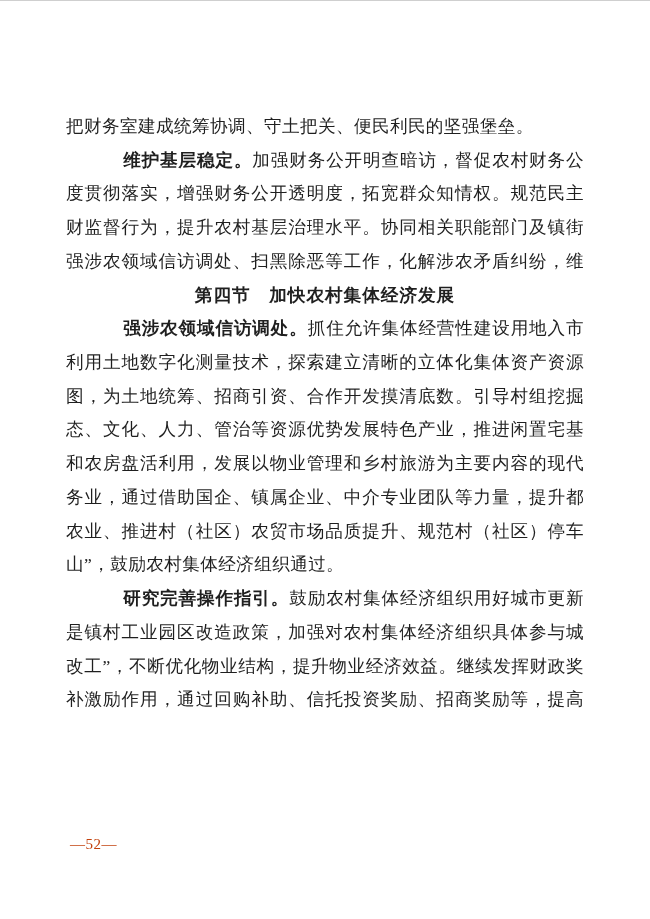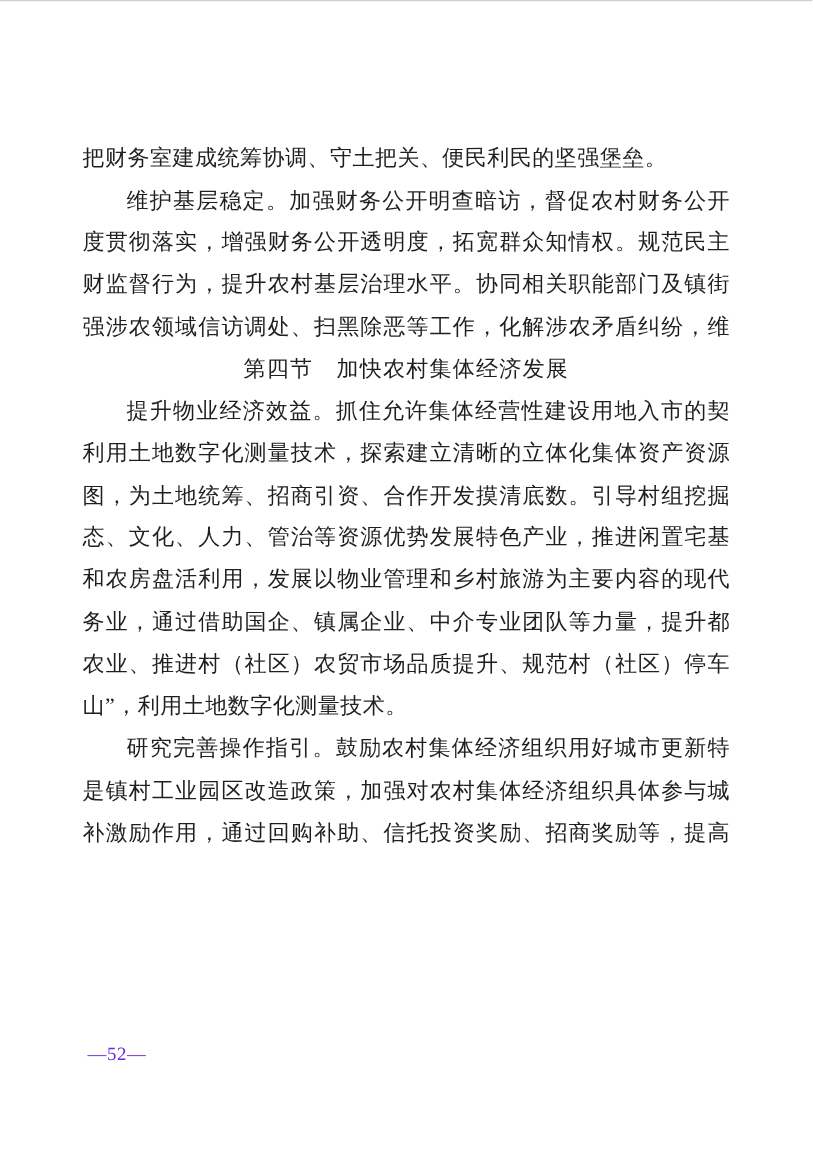--- a/index.html
+++ b/index.html
@@ -43,62 +43,64 @@
   }
   .indent {
     text-indent: 35.2px;
   }
   .end {
     text-align: left;
     text-align-last: left;
   }
   .lead {
     font-family: "Liberation Sans", "DejaVu Sans", sans-serif;
-    font-weight: 400;
+    font-weight: 700;
+    margin-left: 22px;
   }
   .heading {
     text-align: center;
     text-align-last: center;
-    font-weight: 400;
+    font-weight: 700;
     letter-spacing: 1px;
   }
   .page-number {
     position: absolute;
     left: 70px;
     top: 834px;
     font-size: 15px;
     line-height: 20px;
     letter-spacing: 0.5px;
-    color: #6d28d9;
+    color: #c2410c;
   }
 </style>
 </head>
 <body>
 
 <div class="scan-edge"></div>
 
 <div class="text-block">
 
   <div class="line end"><span>把财务室建成统筹协调、守土把关、便民利民的坚强堡垒。</span></div>
 
   <div class="line just indent"><span class="lead">维护基层稳定。</span><span>加强财务公开明查暗访，督促农村财务公开制</span></div>
   <div class="line just"><span>度贯彻落实，增强财务公开透明度，拓宽群众知情权。规范民主理</span></div>
   <div class="line just"><span>财监督行为，提升农村基层治理水平。协同相关职能部门及镇街加</span></div>
   <div class="line just"><span>强涉农领域信访调处、扫黑除恶等工作，化解涉农矛盾纠纷，维护</span></div>
 
   <div class="line heading"><span>第四节　加快农村集体经济发展</span></div>
 
-  <div class="line just indent"><span class="lead">提升物业经济效益。</span><span>抓住允许集体经营性建设用地入市的契机，</span></div>
+  <div class="line just indent"><span class="lead">强涉农领域信访调处。</span><span>抓住允许集体经营性建设用地入市的契机，</span></div>
   <div class="line just"><span>利用土地数字化测量技术，探索建立清晰的立体化集体资产资源地</span></div>
   <div class="line just"><span>图，为土地统筹、招商引资、合作开发摸清底数。引导村组挖掘生</span></div>
   <div class="line just"><span>态、文化、人力、管治等资源优势发展特色产业，推进闲置宅基地</span></div>
   <div class="line just"><span>和农房盘活利用，发展以物业管理和乡村旅游为主要内容的现代服</span></div>
   <div class="line just"><span>务业，通过借助国企、镇属企业、中介专业团队等力量，提升都市</span></div>
   <div class="line just"><span>农业、推进村（社区）农贸市场品质提升、规范村（社区）停车管</span></div>
-  <div class="line end"><span>山”，利用土地数字化测量技术。</span></div>
+  <div class="line end"><span>山”，鼓励农村集体经济组织通过。</span></div>
 
   <div class="line just indent"><span class="lead">研究完善操作指引。</span><span>鼓励农村集体经济组织用好城市更新特别</span></div>
   <div class="line just"><span>是镇村工业园区改造政策，加强对农村集体经济组织具体参与城市</span></div>
+  <div class="line just"><span>改工”，不断优化物业结构，提升物业经济效益。继续发挥财政奖</span></div>
   <div class="line just"><span>补激励作用，通过回购补助、信托投资奖励、招商奖励等，提高村</span></div>
 
 </div>
 
 <div class="page-number">—52—</div>
 
 </body></html>

